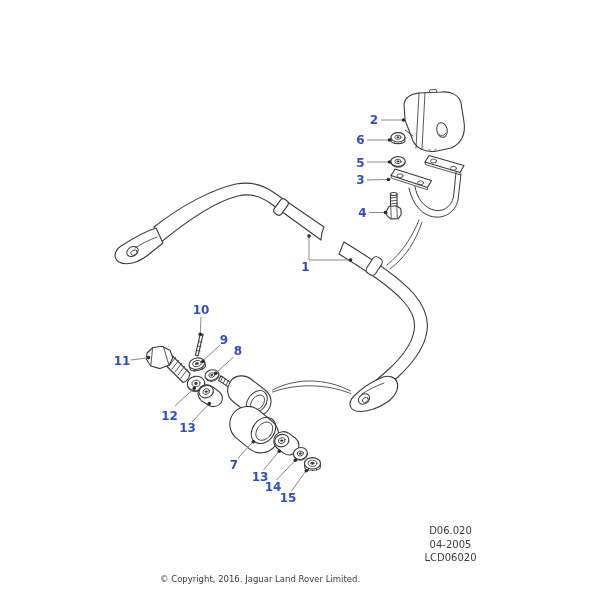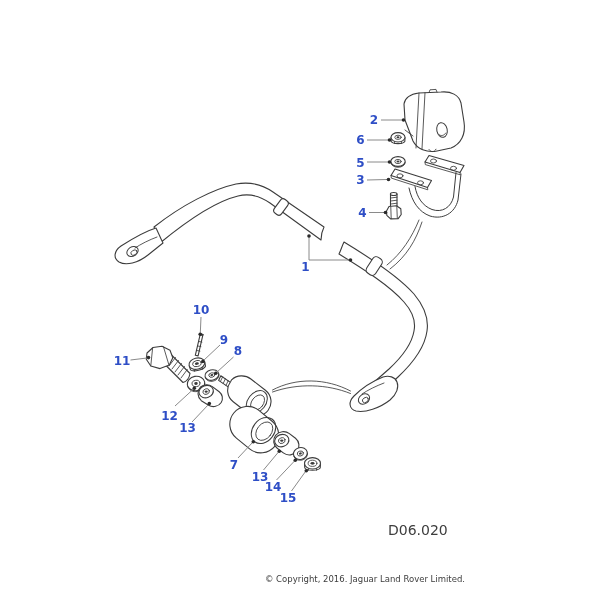--- a/index.html
+++ b/index.html
@@ -10,25 +10,25 @@
   }
   svg{position:absolute;left:0;top:0;}
   .p{stroke:var(--line,#3c3c3c);fill:#fff;stroke-width:1.1;stroke-linejoin:round;stroke-linecap:round;}
   .s{stroke:var(--line,#3c3c3c);fill:none;stroke-width:1;stroke-linecap:round;}
   .thin{stroke-width:0.85;}
   .df{fill:var(--line,#3c3c3c);stroke:none;}
   .leader path{stroke:var(--leader,#8a8a8a);fill:none;stroke-width:1;}
   .dot circle{fill:#2a2a2a;stroke:none;}
   .callout{fill:var(--callout,#2e4ec6);font-family:"DejaVu Sans","Liberation Sans",sans-serif;font-size:12px;font-weight:bold;}
   .code-block{
-    position:absolute;left:388px;top:524px;width:125px;
-    font-size:14px;line-height:13.5px;color:var(--footer_text,#3d3d3d);
+    position:absolute;left:388px;top:524px;width:125px;text-align:center;
+    font-size:10px;line-height:13.5px;color:var(--footer_text,#3d3d3d);
   }
   .copyright{
-    position:absolute;left:160px;top:574px;width:305px;text-align:right;
+    position:absolute;left:160px;top:574px;width:305px;text-align:left;
     font-size:8.5px;color:var(--footer_text,#3d3d3d);
   }
 </style>
 </head>
 <body>
 
 <div class="canvas">
   <svg width="600" height="600" viewBox="0 0 600 600">
 
     <g>
@@ -231,16 +231,18 @@
       <text class="callout" x="187.5" y="431.5">13</text>
       <text class="callout" x="234" y="468.5">7</text>
       <text class="callout" x="260" y="480.5">13</text>
       <text class="callout" x="273" y="490.5">14</text>
       <text class="callout" x="288" y="501.5">15</text>
     </g>
   </svg>
 
   <div class="code-block">
     <div>D06.020</div>
+    <div>04-2005</div>
+    <div>LCD06020</div>
   </div>
 
   <div class="copyright">© Copyright, 2016. Jaguar Land Rover Limited.</div>
 </div>
 
 </body></html>

